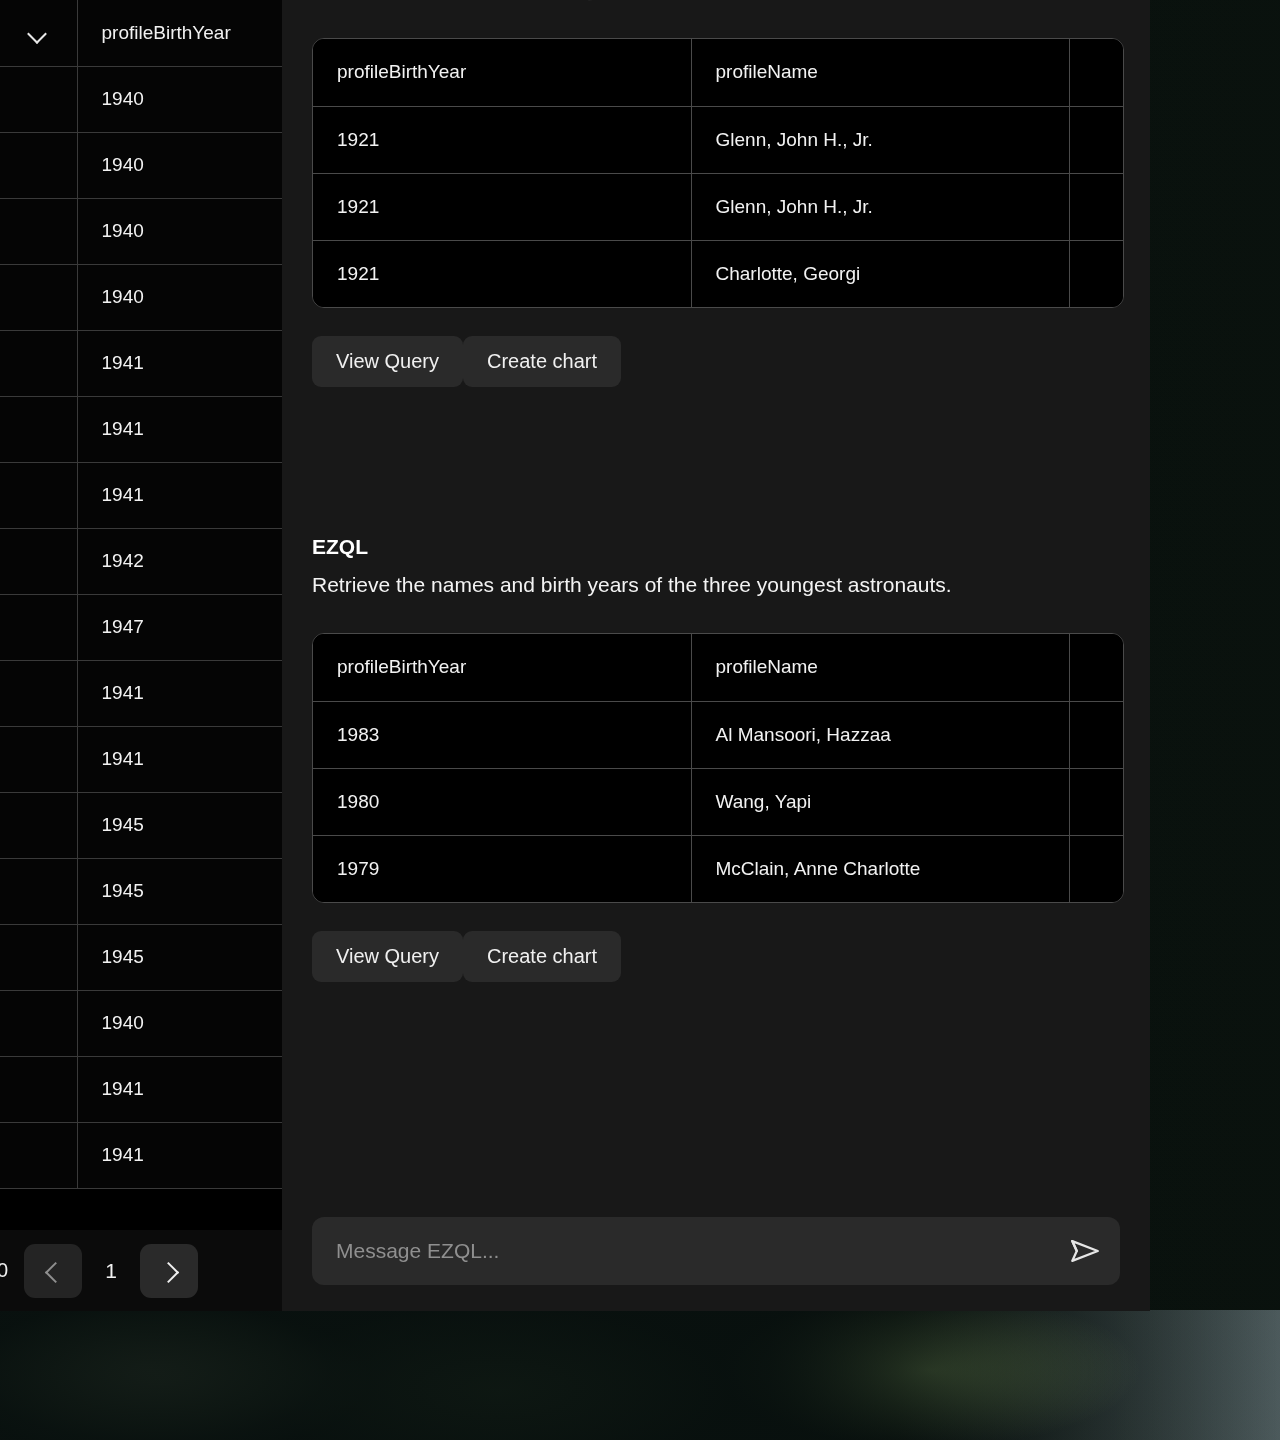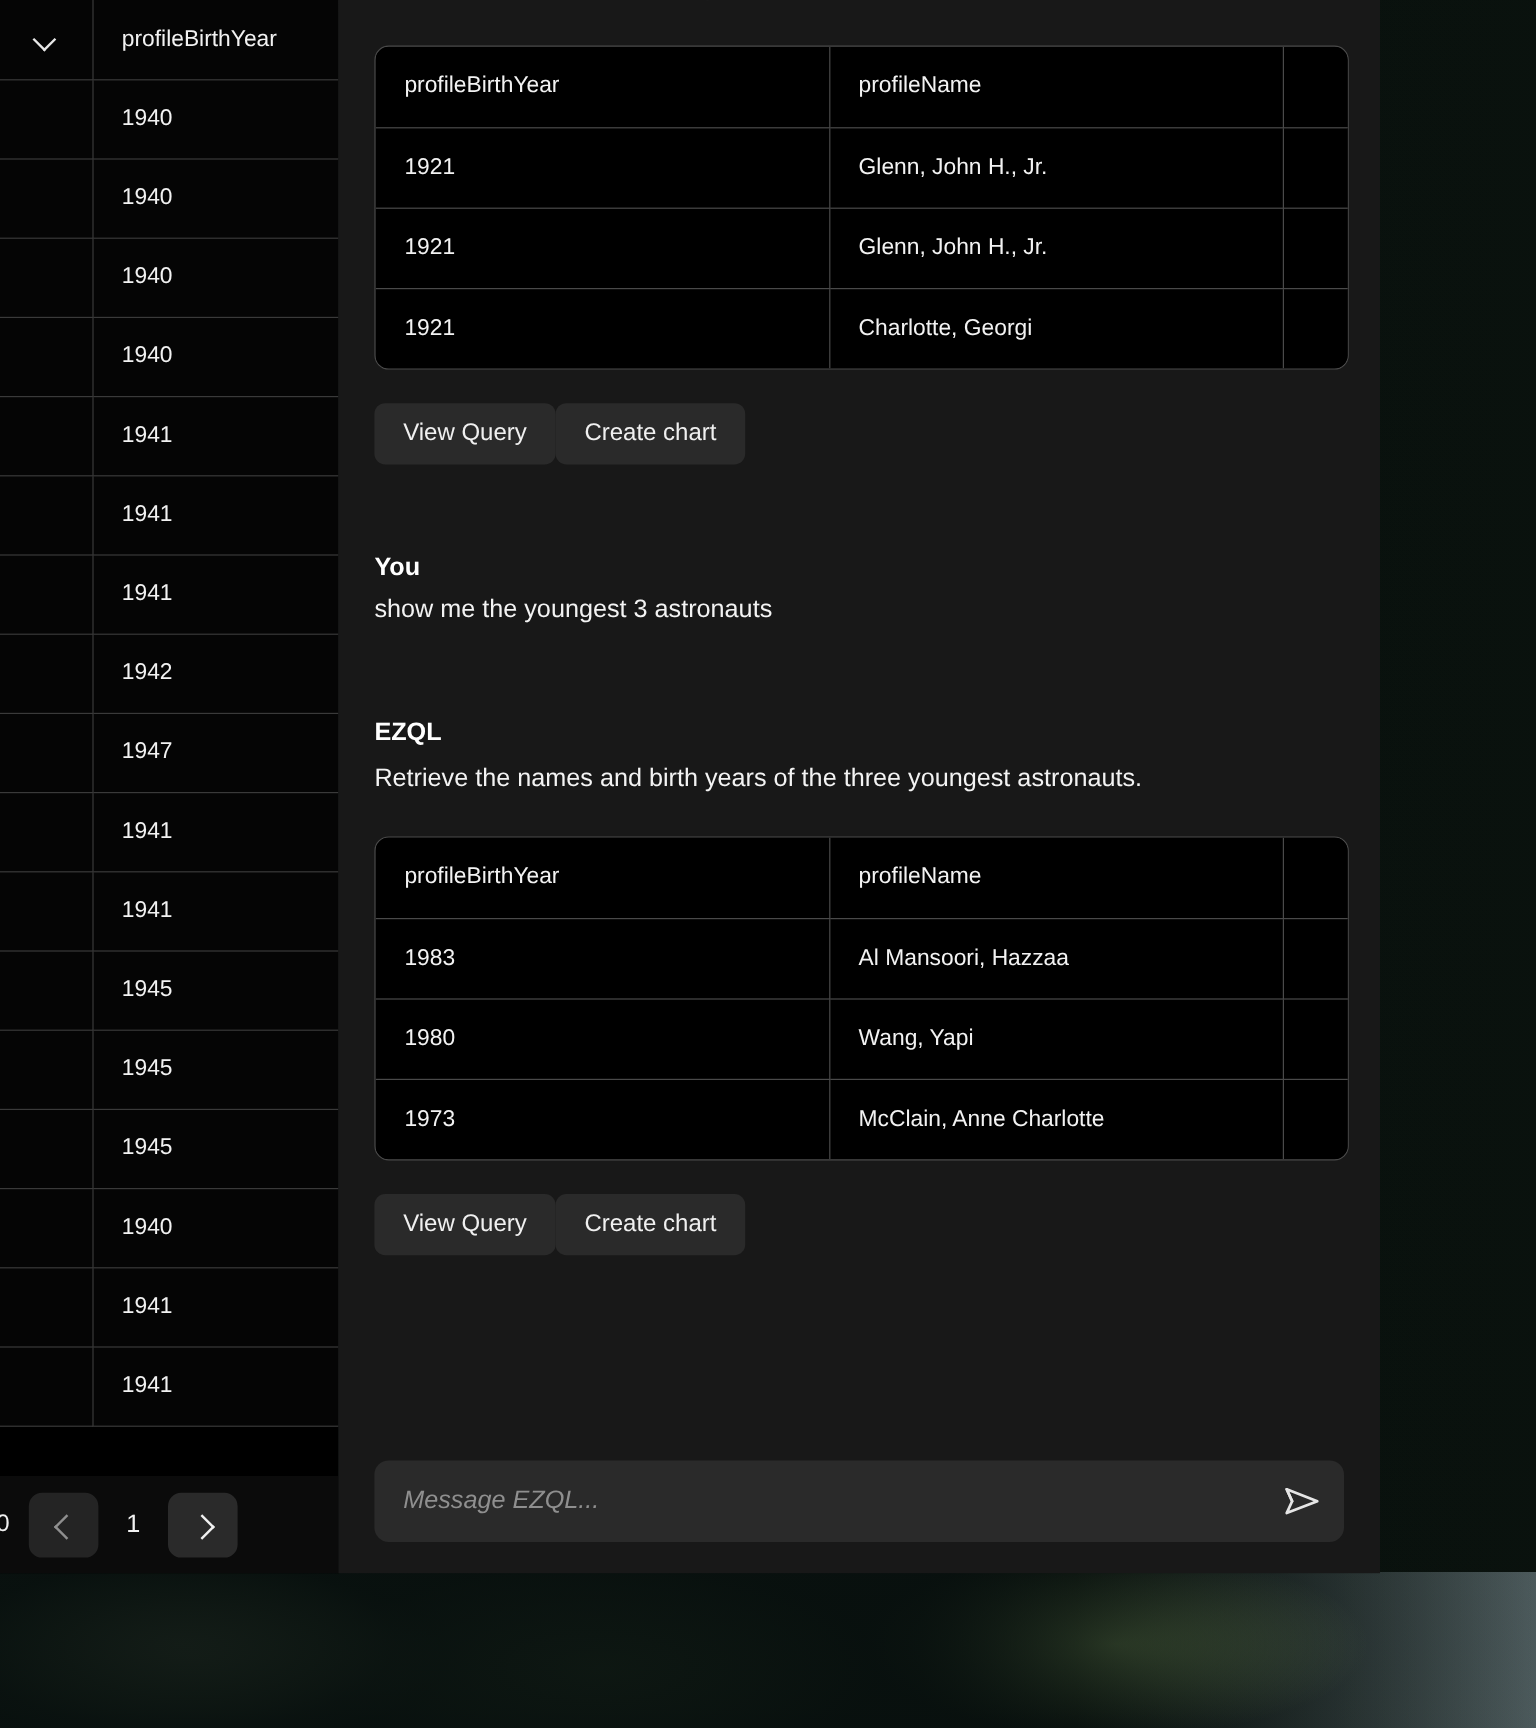--- a/index.html
+++ b/index.html
@@ -193,21 +193,20 @@
     position: absolute; left: 30px; right: 30px; bottom: 26px;
     height: 68px;
     background: #2a2a2a; border-radius: 12px;
     display: flex; align-items: center;
     padding: 0 18px 0 24px;
   }
   #composer input {
     flex: 1; background: transparent; border: none; outline: none;
     color: #7dd3fc; font-size: 21px;
     font-family: "Liberation Sans", sans-serif;
-    font-style: italic;
   }
   #composer input::placeholder { color: #8f8f8f; }
   .send-ico { width: 34px; height: 34px; display: block; cursor: pointer; }
 
   .fade-top {
     position: absolute; left: 282px; top: 0; width: 868px; height: 14px;
     background: linear-gradient(180deg, rgba(24,24,24,1), rgba(24,24,24,0));
     pointer-events: none;
   }
 </style>
@@ -356,24 +355,20 @@
         </table>
       </div>
       <div class="action-row">
         <button class="action-btn">View Query</button>
         <button class="action-btn">Create chart</button>
       </div>
     </div>
 
     <div class="gap-lg"></div>
 
-    <div class="msg-block">
-      <div class="sender-name">You</div>
-      <div class="user-text">show me the youngest 3 astronauts</div>
-    </div>
 
     <div class="gap-lg"></div>
 
     <div class="msg-block">
       <div class="sender-name">EZQL</div>
       <div class="assistant-text">Retrieve the names and birth years of the three youngest astronauts.</div>
       <div class="result-table-wrap">
         <table class="result">
           <colgroup>
               <col class="rc1">
@@ -392,21 +387,21 @@
               <td>1983</td>
               <td>Al Mansoori, Hazzaa</td>
               <td></td>
             </tr>
             <tr>
               <td>1980</td>
               <td>Wang, Yapi</td>
               <td></td>
             </tr>
             <tr>
-              <td>1973</td>
+              <td>1979</td>
               <td>McClain, Anne Charlotte</td>
               <td></td>
             </tr>
           </tbody>
         </table>
       </div>
       <div class="action-row">
         <button class="action-btn">View Query</button>
         <button class="action-btn">Create chart</button>
       </div>

